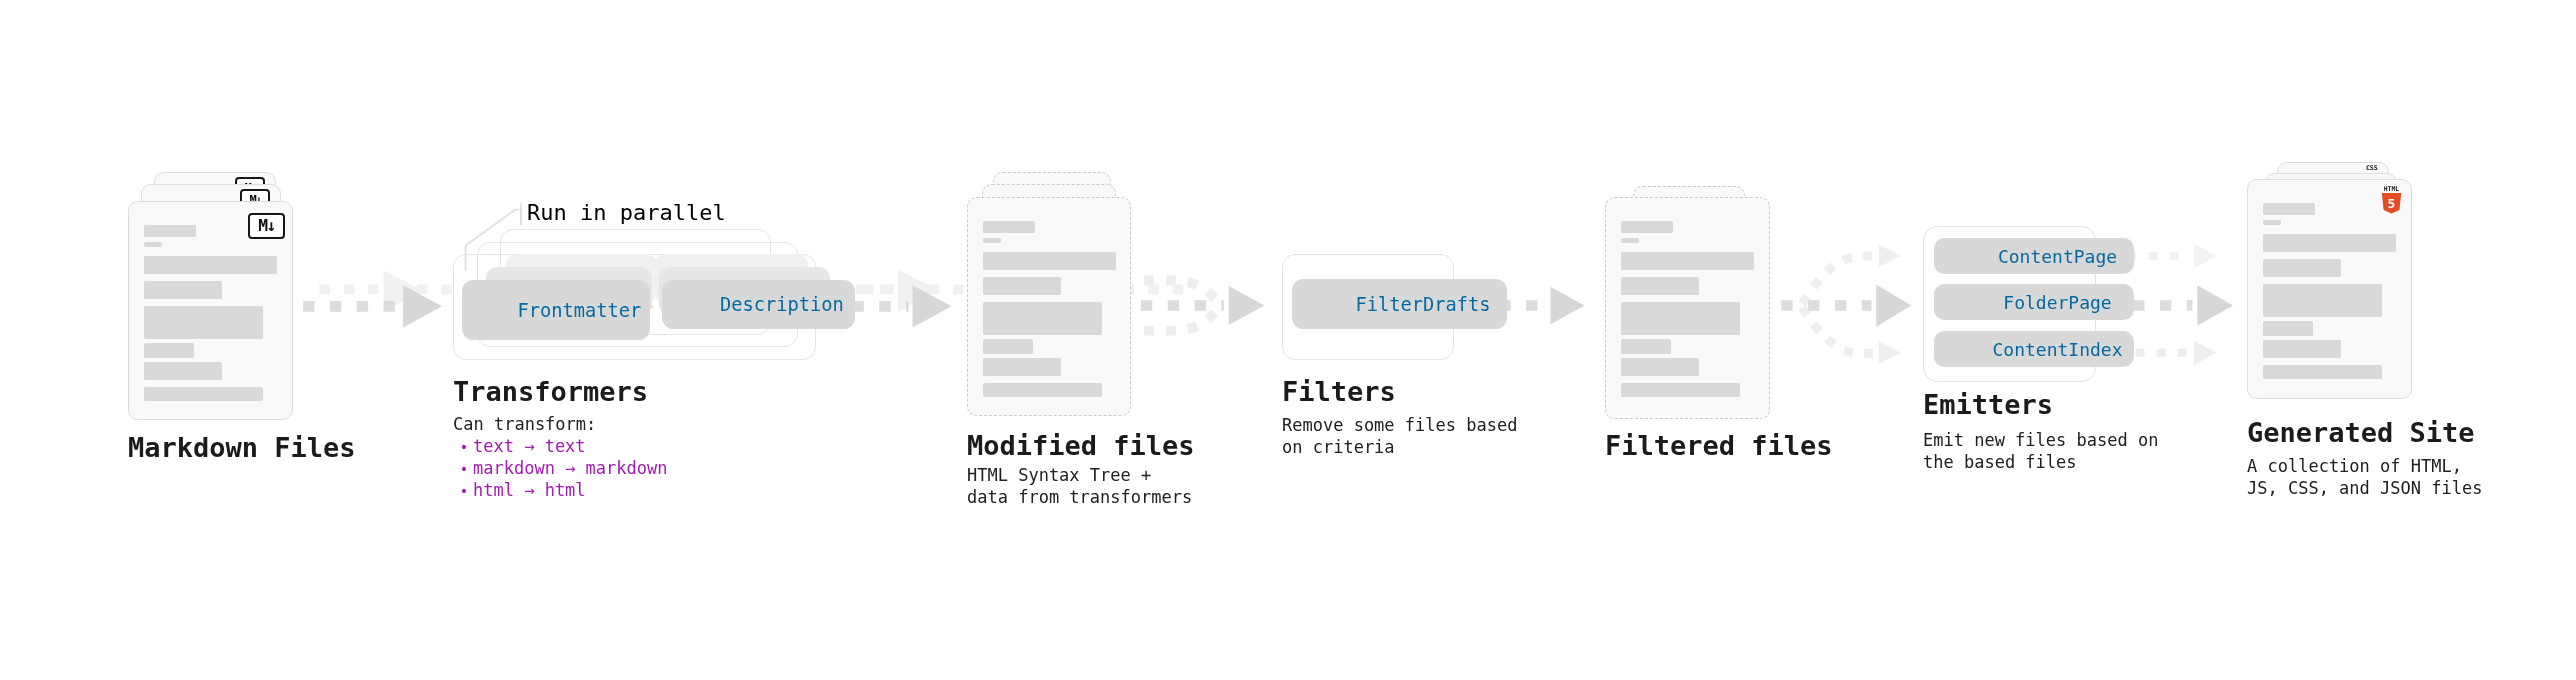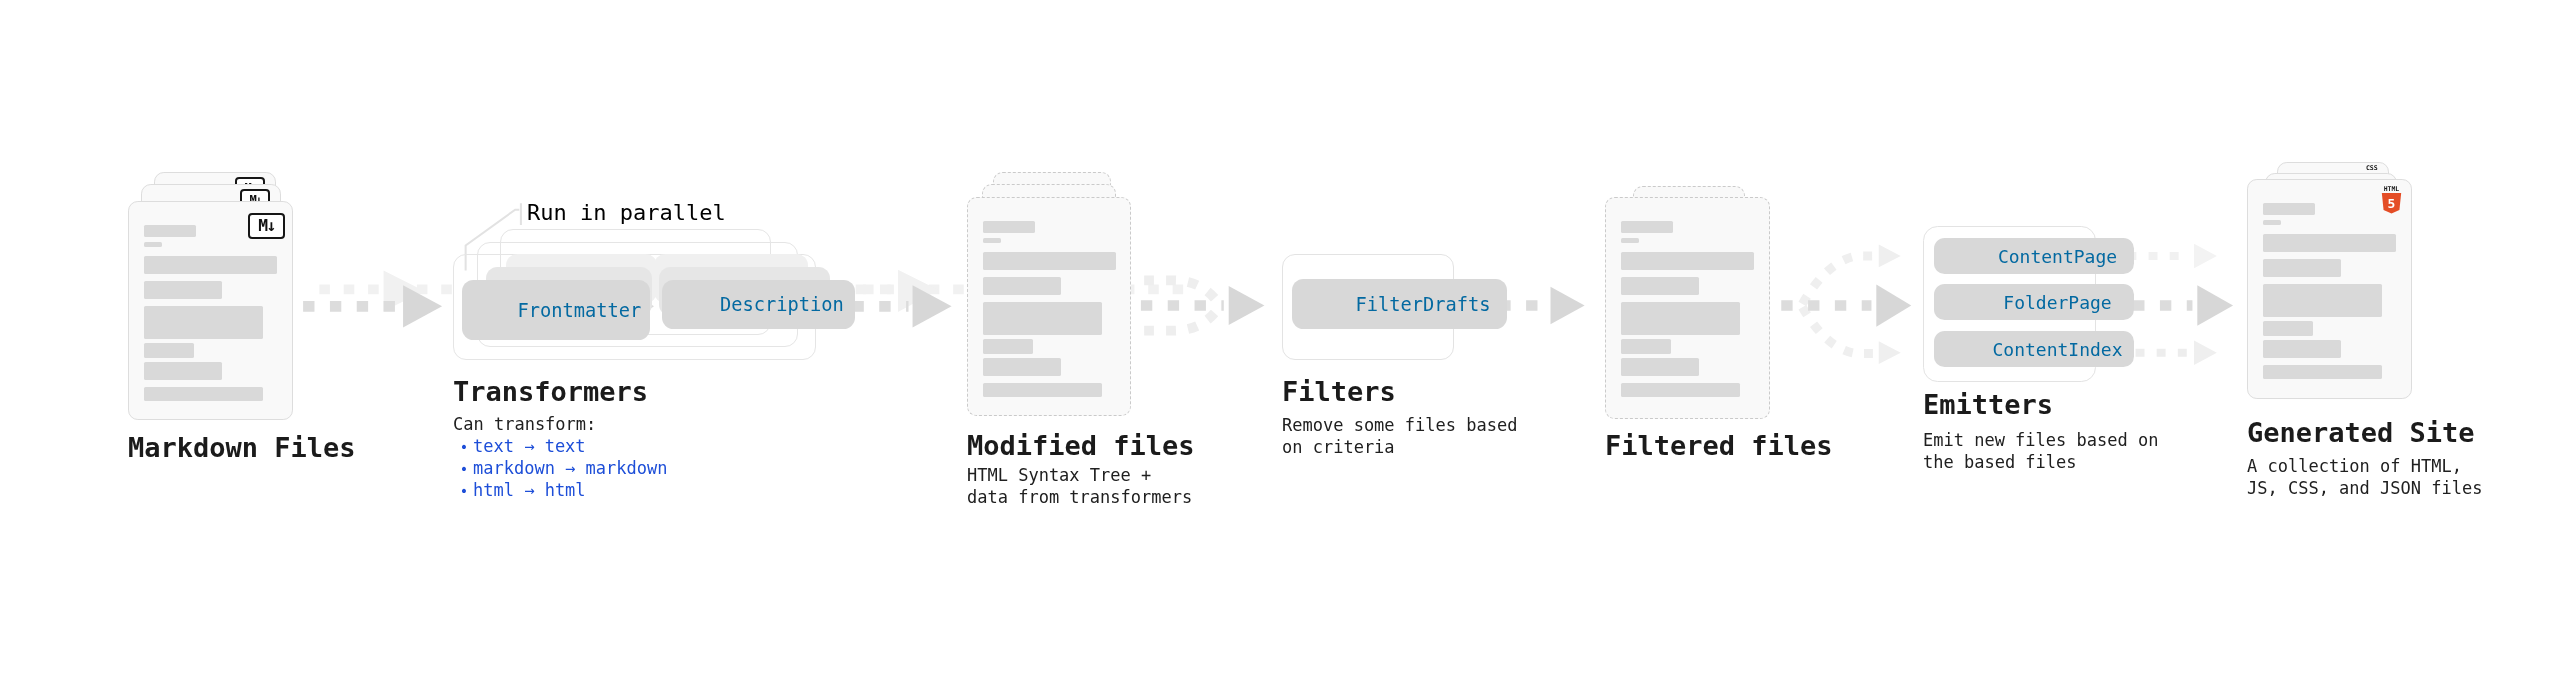--- a/index.html
+++ b/index.html
@@ -41,21 +41,21 @@
   .chip.g1{background:#e6e6e6;}
   .chip.g2{background:#f0f0f0;}
 
   
   .groupbox{position:absolute;background:#ffffff;border:1.6px solid #e3e3e3;border-radius:13px;box-sizing:border-box;}
 
   
   .title{position:absolute;font-size:27px;font-weight:bold;color:#1b1b1b;white-space:nowrap;}
   .desc{position:absolute;font-size:17px;color:#202020;white-space:nowrap;}
   .faint{position:absolute;font-size:22px;color:#000000;white-space:nowrap;}
-  .bullet-line{position:absolute;font-size:17px;color:#1d4ed8;white-space:nowrap;}
+  .bullet-line{position:absolute;font-size:17px;color:#a21caf;white-space:nowrap;}
   .bullet-line .dot{display:inline-block;width:18px;text-align:center;font-size:14px;}
 </style>
 </head>
 <body>
 
 <div class="canvas">
 
   <svg class="arrows" width="2576" height="681" viewBox="0 0 3170 838">
 
     <g>

